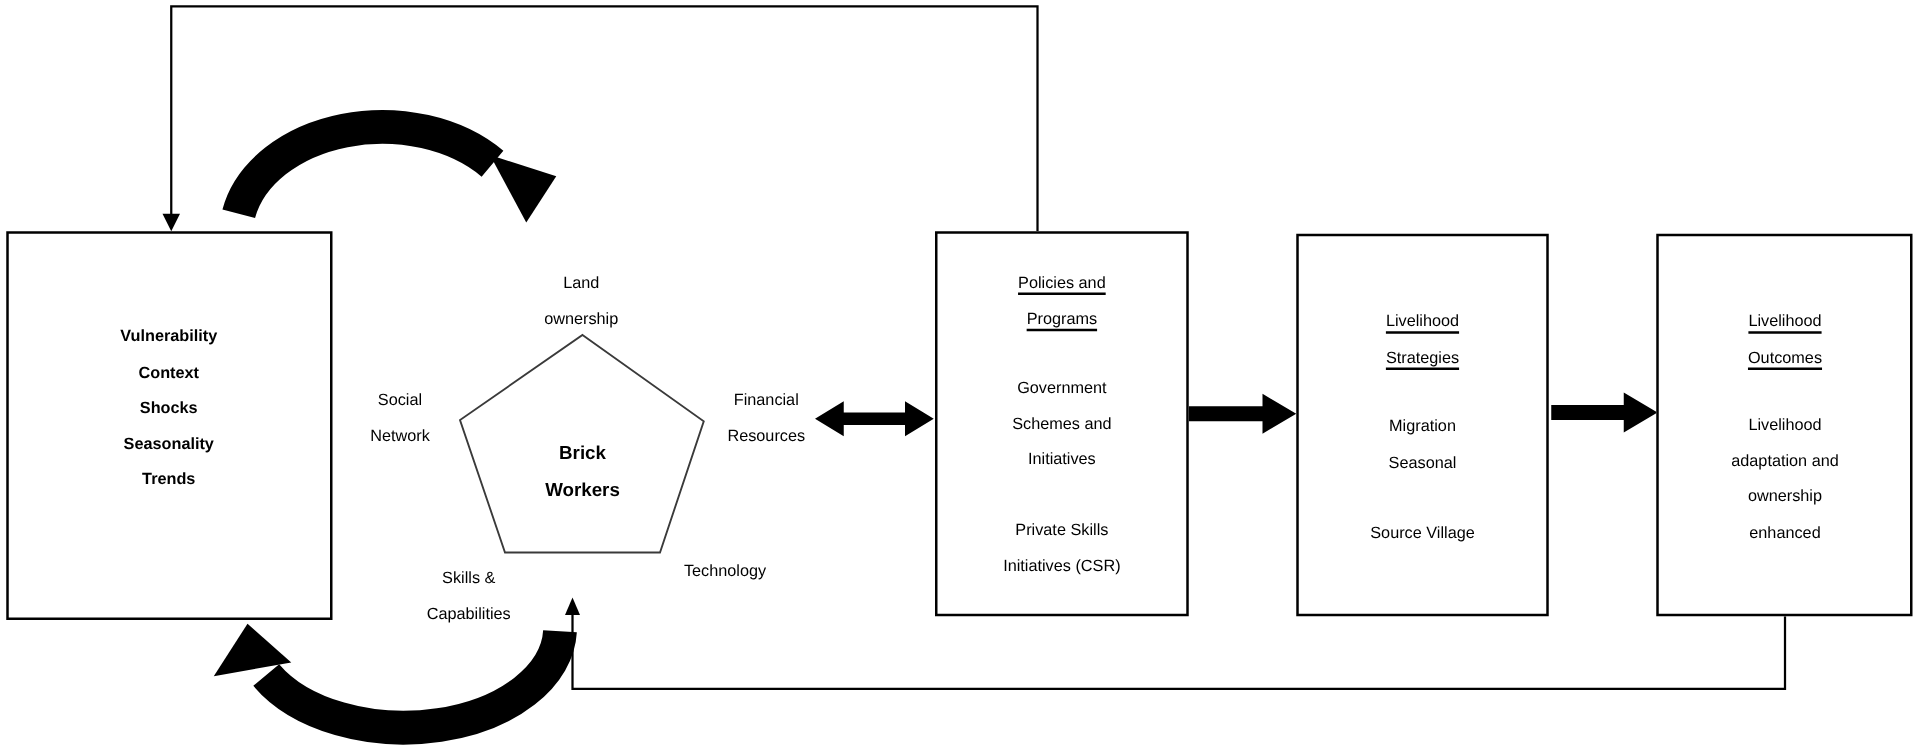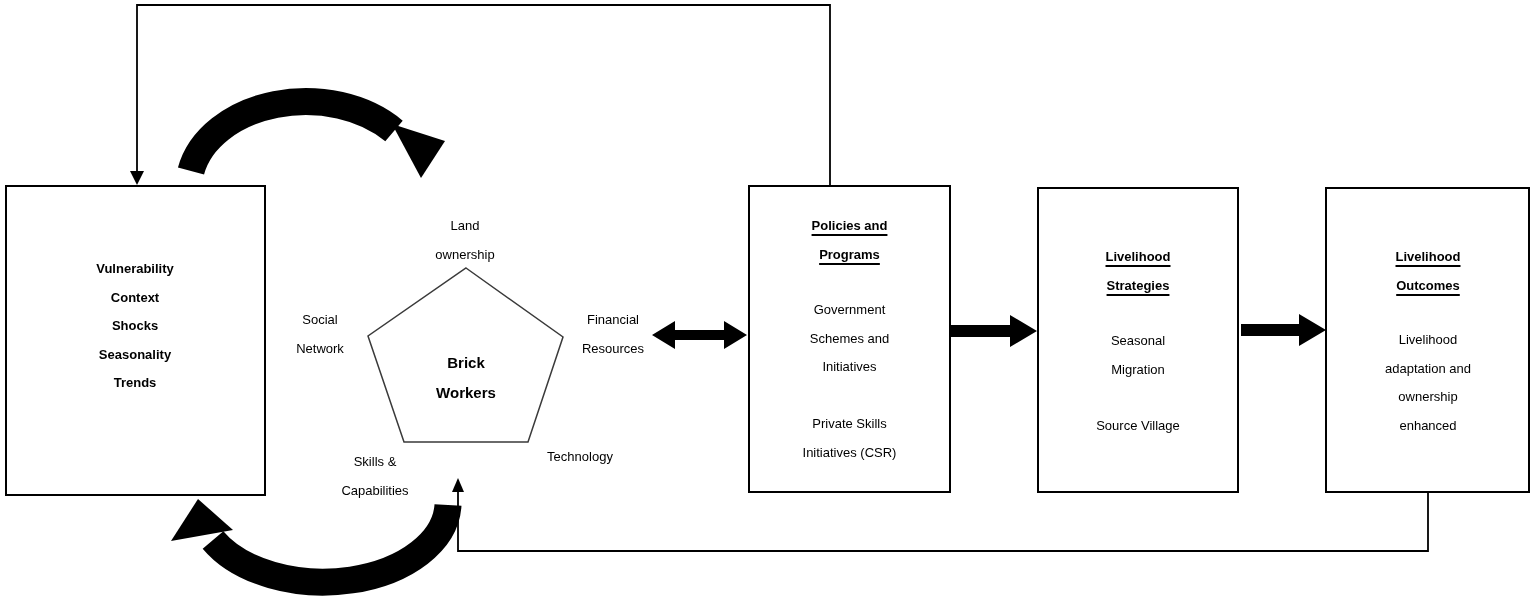--- a/index.html
+++ b/index.html
@@ -20,21 +20,21 @@
   }
   .tblock{
     position:absolute;
     text-align:center;
     font-size:13px;
     line-height:28.5px;
   }
   .tblock div{white-space:nowrap;}
   .bold{font-weight:bold;}
   .title div{
-    font-weight:bold;
+    font-weight:normal;
     text-decoration:underline;
     text-decoration-thickness:2px;
     text-underline-offset:4px;
   }
   .core{font-size:15px;line-height:30px;font-weight:bold;}
   
   .conn{fill:none;stroke:var(--ink,#000);stroke-width:1.8px;}
   .solid{fill:var(--ink,#000);stroke:none;}
   .pent{fill:#ffffff;stroke:var(--pent,#3a3a3a);stroke-width:1.5px;}
   .thickarc{fill:none;stroke:var(--ink,#000);stroke-width:27px;}
@@ -119,22 +119,22 @@
     <div>Private Skills</div>
     <div>Initiatives (CSR)</div>
   </div>
 
   <div class="box" style="left:1037px;top:187px;width:202px;height:306px;"></div>
   <div class="tblock title" style="left:1048px;top:243px;width:180px;">
     <div>Livelihood</div>
     <div>Strategies</div>
   </div>
   <div class="tblock" style="left:1048px;top:327px;width:180px;">
+    <div>Migration</div>
     <div>Seasonal</div>
-    <div>Migration</div>
   </div>
   <div class="tblock" style="left:1048px;top:412px;width:180px;">
     <div>Source Village</div>
   </div>
 
   <div class="box" style="left:1325px;top:187px;width:205px;height:306px;"></div>
   <div class="tblock title" style="left:1333px;top:243px;width:190px;">
     <div>Livelihood</div>
     <div>Outcomes</div>
   </div>

